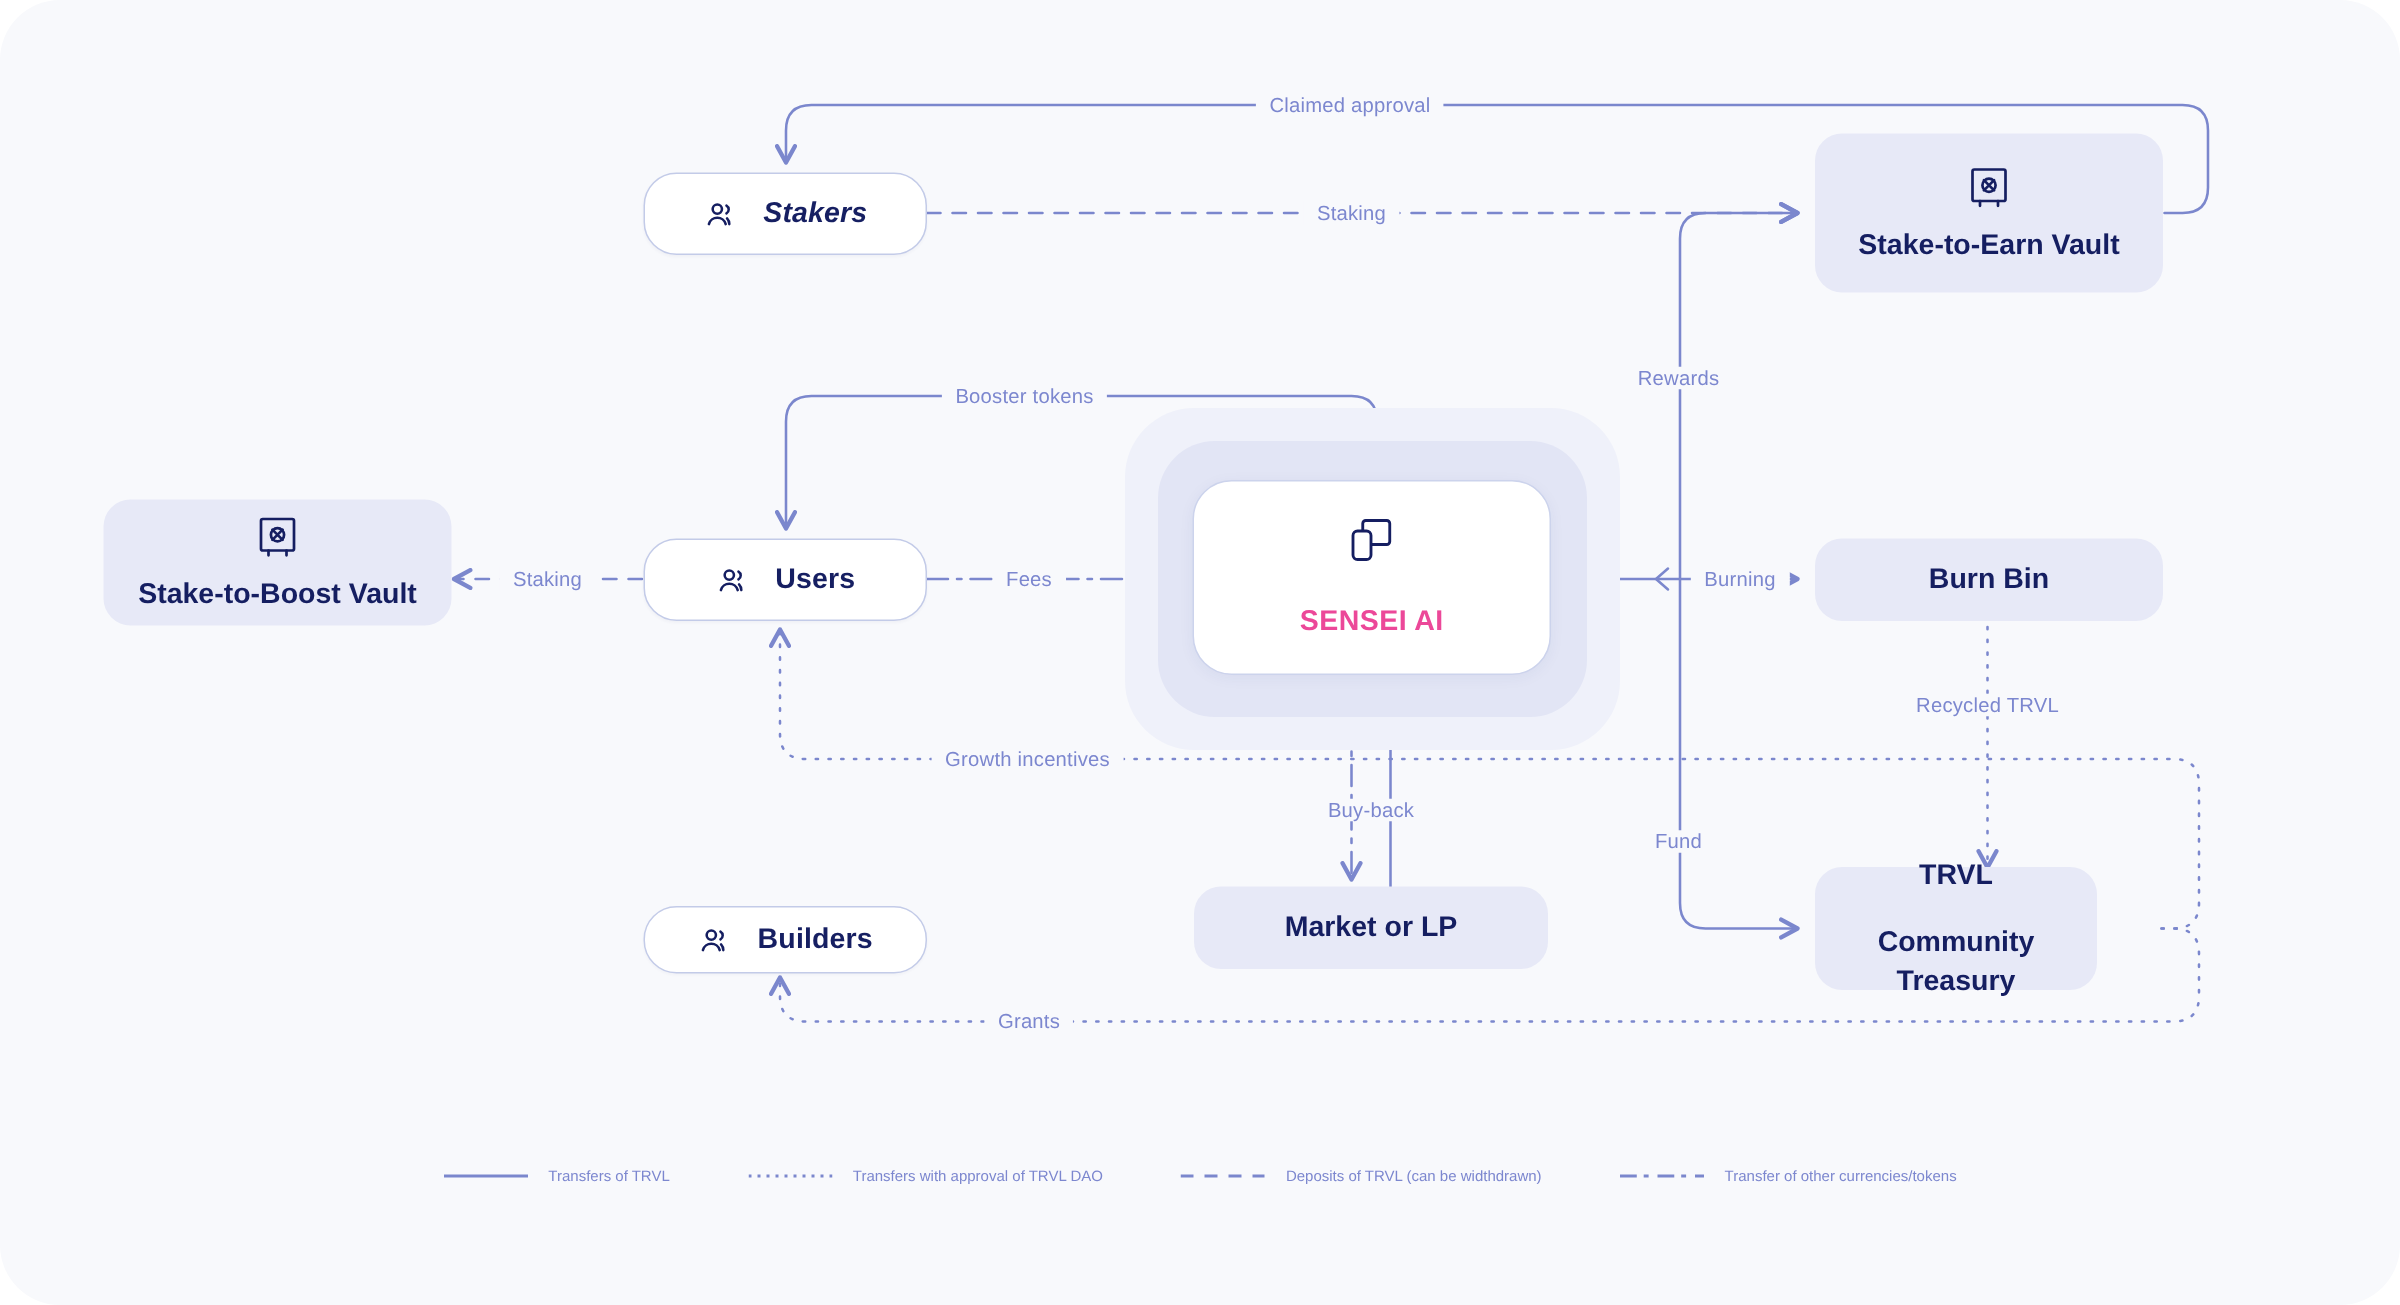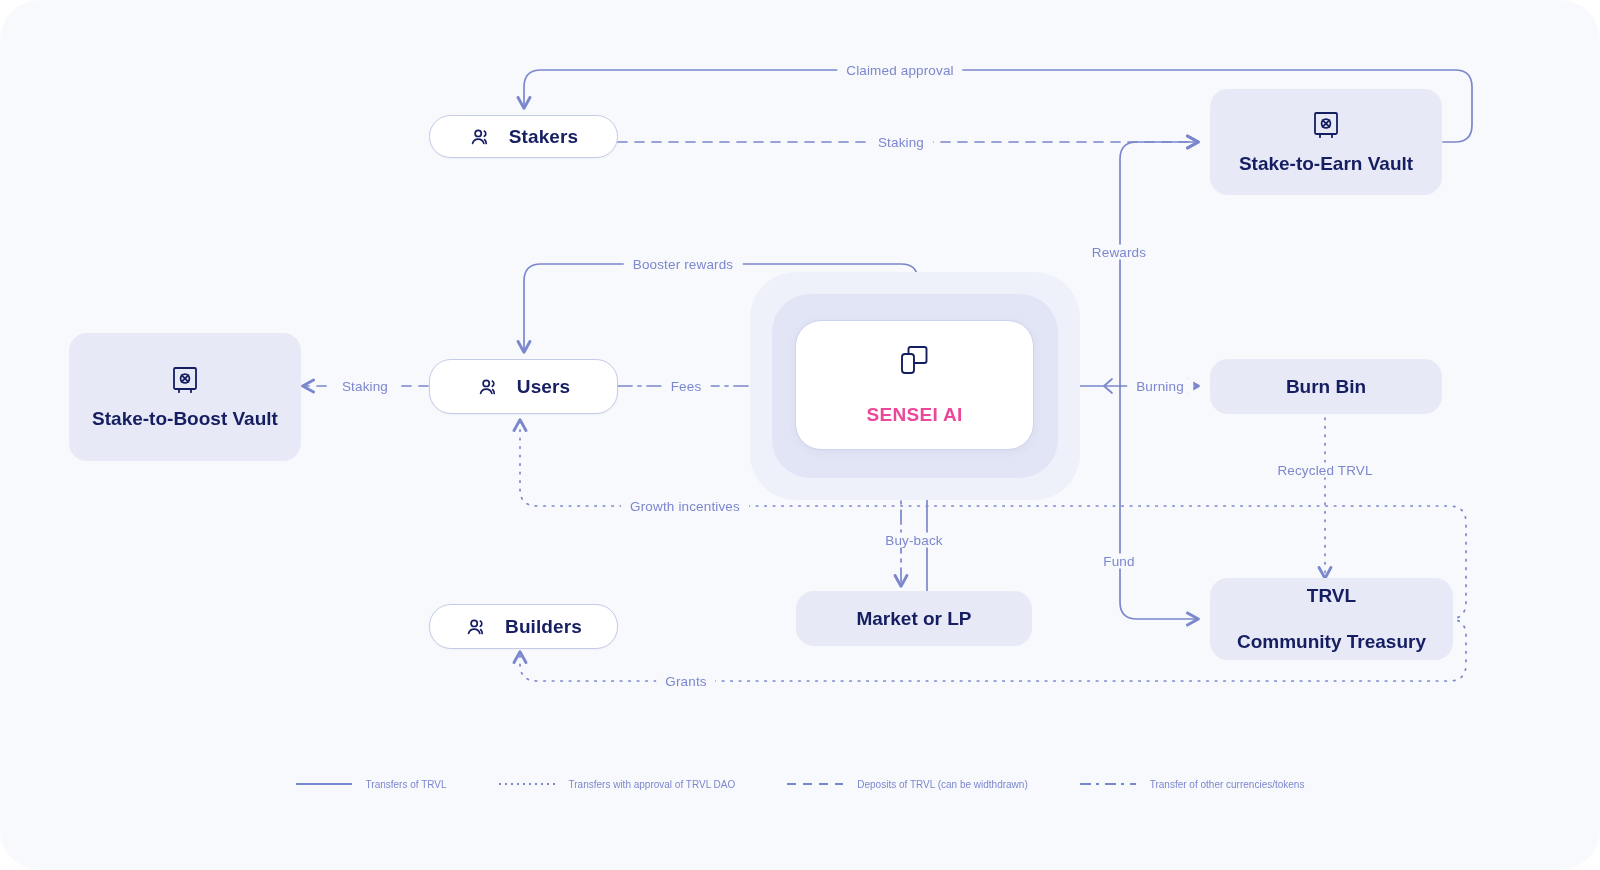--- a/index.html
+++ b/index.html
@@ -89,21 +89,21 @@
       <path d="M901,452 L901,586" stroke-dasharray="14 6 3 6" marker-end="url(#ah)"></path>
 
       <path d="M927,593 L927,452" marker-end="url(#ah)"></path>
 
       <path d="M1441,619 L1449,619 Q1466,619 1466,602 L1466,523 Q1466,506 1449,506 L537,506 Q520,506 520,489 L520,420" stroke-dasharray="1.5 7" marker-end="url(#ah)"></path>
 
       <path d="M1441,619 L1449,619 Q1466,619 1466,636 L1466,664 Q1466,681 1449,681 L537,681 Q520,681 520,664 L520,652" stroke-dasharray="1.5 7" marker-end="url(#ah)"></path>
     </g>
   </svg>
 
-  <div class="node pill" style="left:429px;top:115px;width:189px;height:43px;">
+  <div class="node pill" style="left:429px;top:115px;width:189px;height:55px;font-style:italic;">
     <span style="display:flex;align-items:center;">
       <svg width="24" height="24" viewBox="0 0 24 24" fill="none" stroke="#151e61" stroke-width="1.7" stroke-linecap="round" stroke-linejoin="round">
         <circle cx="9.2" cy="8.4" r="3.1"></circle>
         <path d="M3.6 18.4a5.8 5.8 0 0 1 11.2 0"></path>
         <path d="M15.3 6.1a3 3 0 0 1 0 5.2"></path>
         <path d="M17.2 18.4a5.6 5.6 0 0 0-1.5-3.8"></path>
       </svg>
     </span>
     <span class="label">Stakers</span>
   </div>
@@ -113,21 +113,21 @@
       <svg width="34" height="34" viewBox="0 0 34 34" fill="none" stroke="#151e61" stroke-width="1.8" stroke-linecap="round" stroke-linejoin="round">
         <rect x="6" y="5" width="22" height="21" rx="1.2"></rect>
         <circle cx="17" cy="15.5" r="4.4"></circle>
         <path d="M13.6 12.1 L20.4 18.9 M20.4 12.1 L13.6 18.9"></path>
         <path d="M11 26 L11 29.2 M23 26 L23 29.2"></path>
       </svg>
     </span>
     <span class="label">Stake-to-Earn Vault</span>
   </div>
 
-  <div class="node filled" style="left:69px;top:333px;width:232px;height:128px;">
+  <div class="node filled" style="left:69px;top:333px;width:232px;height:84px;">
     <span style="display:flex;">
       <svg width="34" height="34" viewBox="0 0 34 34" fill="none" stroke="#151e61" stroke-width="1.8" stroke-linecap="round" stroke-linejoin="round">
         <rect x="6" y="5" width="22" height="21" rx="1.2"></rect>
         <circle cx="17" cy="15.5" r="4.4"></circle>
         <path d="M13.6 12.1 L20.4 18.9 M20.4 12.1 L13.6 18.9"></path>
         <path d="M11 26 L11 29.2 M23 26 L23 29.2"></path>
       </svg>
     </span>
     <span class="label">Stake-to-Boost Vault</span>
   </div>
@@ -169,29 +169,29 @@
   </div>
 
   <div class="node filled" style="left:1210px;top:359px;width:232px;height:55px;">
     <span class="label">Burn Bin</span>
   </div>
 
   <div class="node filled" style="left:796px;top:591px;width:236px;height:55px;">
     <span class="label">Market or LP</span>
   </div>
 
-  <div class="node filled" style="left:1210px;top:578px;width:243px;height:82px;gap:20px;">
+  <div class="node filled" style="left:1210px;top:578px;width:188px;height:82px;gap:20px;">
     <span class="label">TRVL</span>
     <span class="label">Community Treasury</span>
   </div>
 
   <div class="edge-label" style="left:900px;top:70px;">Claimed approval</div>
   <div class="edge-label" style="left:901px;top:142px;">Staking</div>
   <div class="edge-label" style="left:1119px;top:252px;">Rewards</div>
-  <div class="edge-label" style="left:683px;top:264px;">Booster rewards</div>
+  <div class="edge-label" style="left:683px;top:264px;">Booster tokens</div>
   <div class="edge-label" style="left:365px;top:386px;">Staking</div>
   <div class="edge-label" style="left:686px;top:386px;">Fees</div>
   <div class="edge-label" style="left:1160px;top:386px;">Burning</div>
   <div class="edge-label" style="left:1325px;top:470px;">Recycled TRVL</div>
   <div class="edge-label" style="left:1119px;top:545px;margin-top:16px;">Fund</div>
   <div class="edge-label" style="left:914px;top:540px;text-align:center;">Buy-back</div>
   <div class="edge-label" style="left:685px;top:506px;">Growth incentives</div>
   <div class="edge-label" style="left:686px;top:681px;">Grants</div>
 
   <div id="legend">

